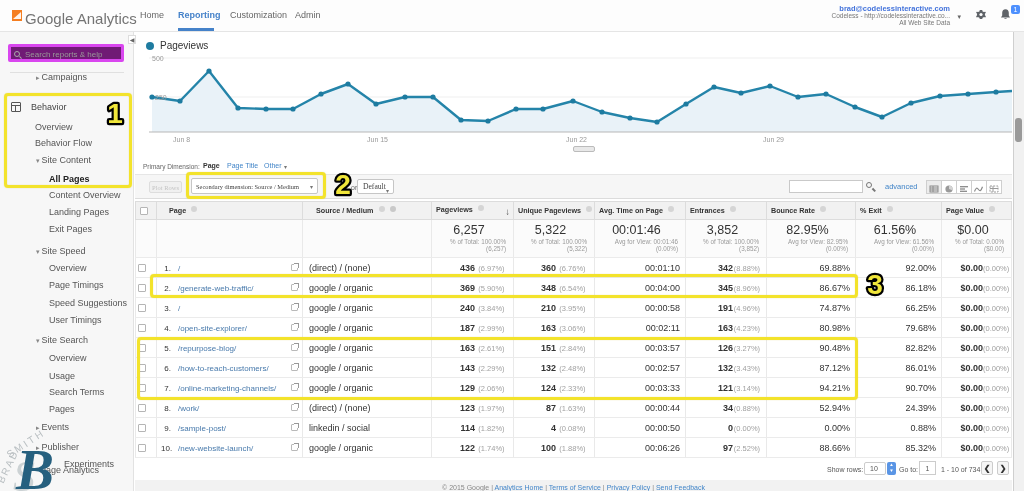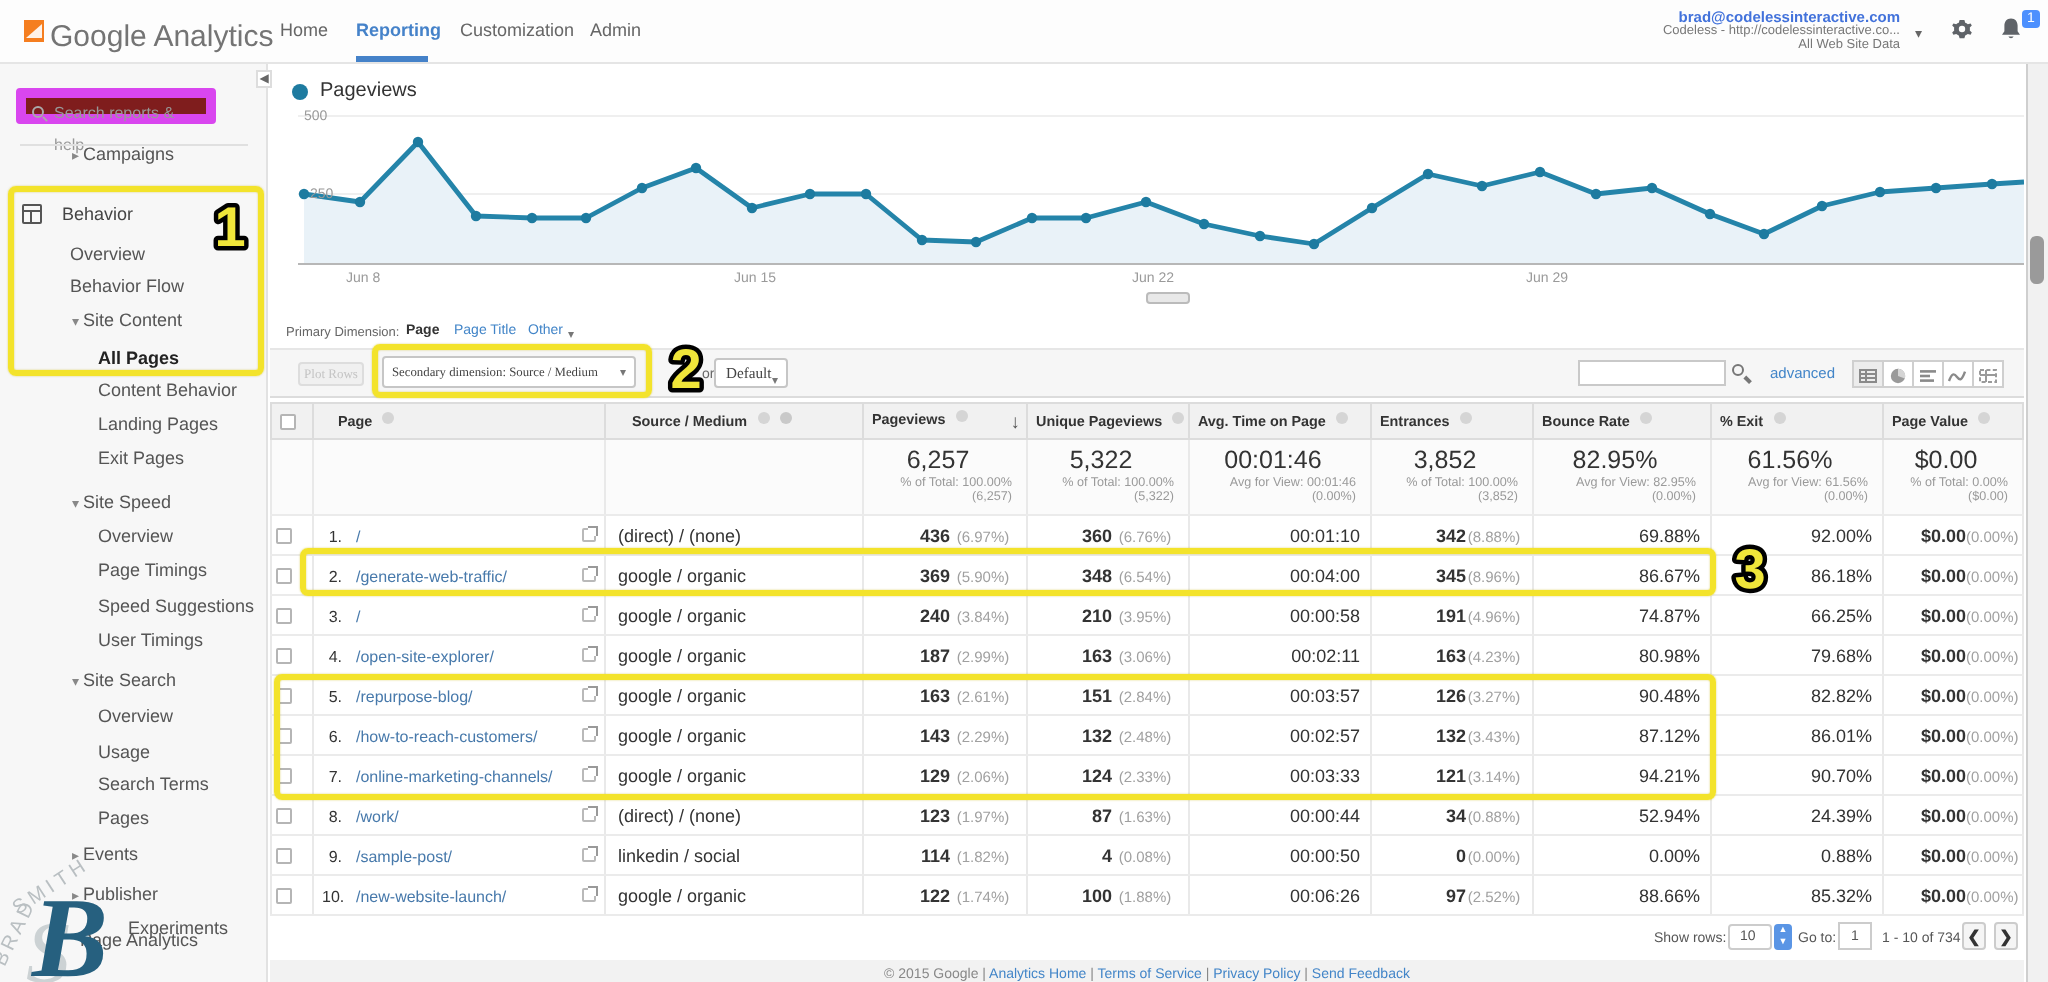--- a/index.html
+++ b/index.html
@@ -15,21 +15,21 @@
 .navitem { position:absolute; top:10px; font-size:9px; color:#666; white-space:nowrap; }
 #nav-reporting { color:#4582c9; font-weight:bold; }
 #navline { position:absolute; left:178px; top:28px; width:36px; height:3px; background:#4582c9; }
 #acc-email { position:absolute; right:74px; top:4px; font-size:7.5px; font-weight:bold; color:#4272db; }
 #acc-line2 { position:absolute; right:74px; top:12px; font-size:6.5px; color:#777; }
 #acc-line3 { position:absolute; right:74px; top:19px; font-size:6.5px; color:#777; }
 #acc-caret { position:absolute; right:63px; top:13px; font-size:7px; color:#666; }
 
 
 #sidebar { position:absolute; left:0; top:32px; width:134px; height:459px; background:#f7f7f7; border-right:1px solid #e2e2e2; }
-#sbsearch { position:absolute; left:8px; top:12px; width:100px; height:18px; background:#7f1d1d; border:5px solid #d946ef; border-radius:2px; font-size:8px; color:#999; line-height:16px; padding-left:14px; }
+#sbsearch { position:absolute; left:8px; top:12px; width:116px; height:18px; background:#701a75; border:3px solid #d946ef; border-radius:2px; font-size:8px; color:#999; line-height:16px; padding-left:14px; }
 #sbsearch .mag { position:absolute; left:3px; top:4px; width:6px; height:6px; border:1px solid #aaa; border-radius:50%; }
 #sbsearch .mag:after { content:""; position:absolute; left:4px; top:5px; width:3px; height:1px; background:#aaa; transform:rotate(45deg); }
 .sbdivider { position:absolute; left:10px; width:114px; border-top:1px solid #e0e0e0; }
 .sbitem { position:absolute; font-size:9px; color:#555; white-space:nowrap; }
 .sbarrow { color:#888; font-size:7px; margin-right:2px; }
 #behicon { position:absolute; left:11px; top:70px; width:10px; height:10px; border:1px solid #555; border-radius:1px; }
 #behicon:before { content:""; position:absolute; left:0; top:2px; width:8px; height:1px; background:#555; }
 #behicon:after { content:""; position:absolute; left:3px; top:3px; width:1px; height:5px; background:#555; }
 
 
@@ -144,21 +144,21 @@
 <div id="sidebar">
   <div id="sbsearch"><span class="mag"></span>Search reports &amp; help</div>
   <div class="sbdivider" style="top:40px;"></div>
   <div class="sbitem" style="left:36px; top:40px;"><span class="sbarrow">▸</span>Campaigns</div>
   <div id="behicon"></div>
   <div class="sbitem" style="left:31px; top:70px; color:#444;">Behavior</div>
   <div class="sbitem" style="left:35px; top:90px;">Overview</div>
   <div class="sbitem" style="left:35px; top:106px;">Behavior Flow</div>
   <div class="sbitem" style="left:36px; top:123px;"><span class="sbarrow">▾</span>Site Content</div>
   <div class="sbitem" style="left:49px; top:142px; font-weight:bold; color:#222;">All Pages</div>
-  <div class="sbitem" style="left:49px; top:158px;">Content Behavior</div>
+  <div class="sbitem" style="left:49px; top:158px;">Content Overview</div>
   <div class="sbitem" style="left:49px; top:175px;">Landing Pages</div>
   <div class="sbitem" style="left:49px; top:192px;">Exit Pages</div>
   <div class="sbitem" style="left:36px; top:214px;"><span class="sbarrow">▾</span>Site Speed</div>
   <div class="sbitem" style="left:49px; top:231px;">Overview</div>
   <div class="sbitem" style="left:49px; top:248px;">Page Timings</div>
   <div class="sbitem" style="left:49px; top:266px;">Speed Suggestions</div>
   <div class="sbitem" style="left:49px; top:283px;">User Timings</div>
   <div class="sbitem" style="left:36px; top:303px;"><span class="sbarrow">▾</span>Site Search</div>
   <div class="sbitem" style="left:49px; top:321px;">Overview</div>
   <div class="sbitem" style="left:49px; top:339px;">Usage</div>

